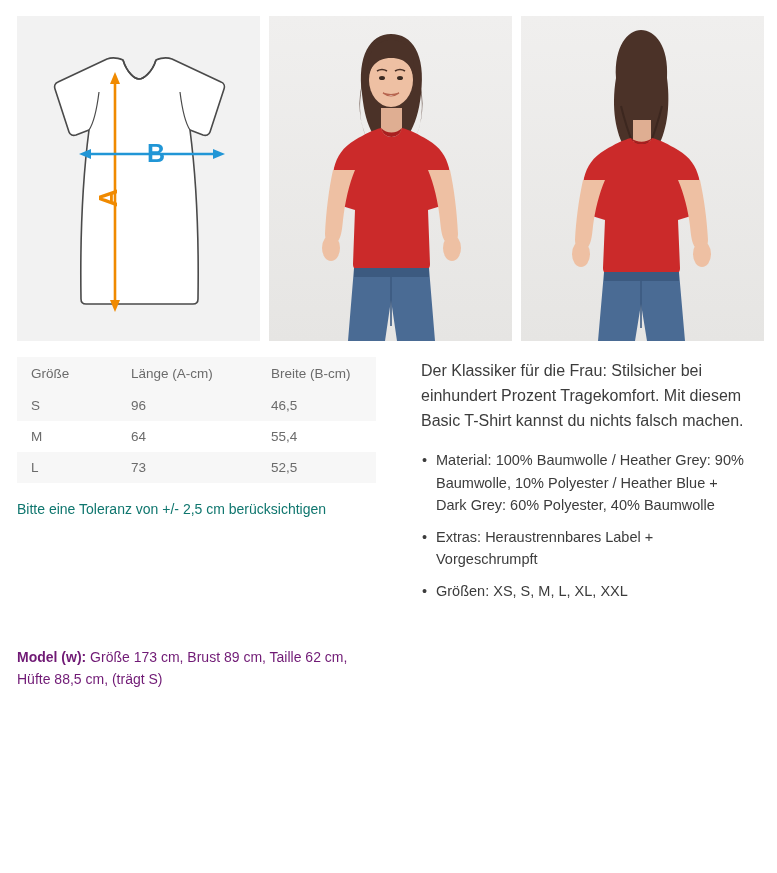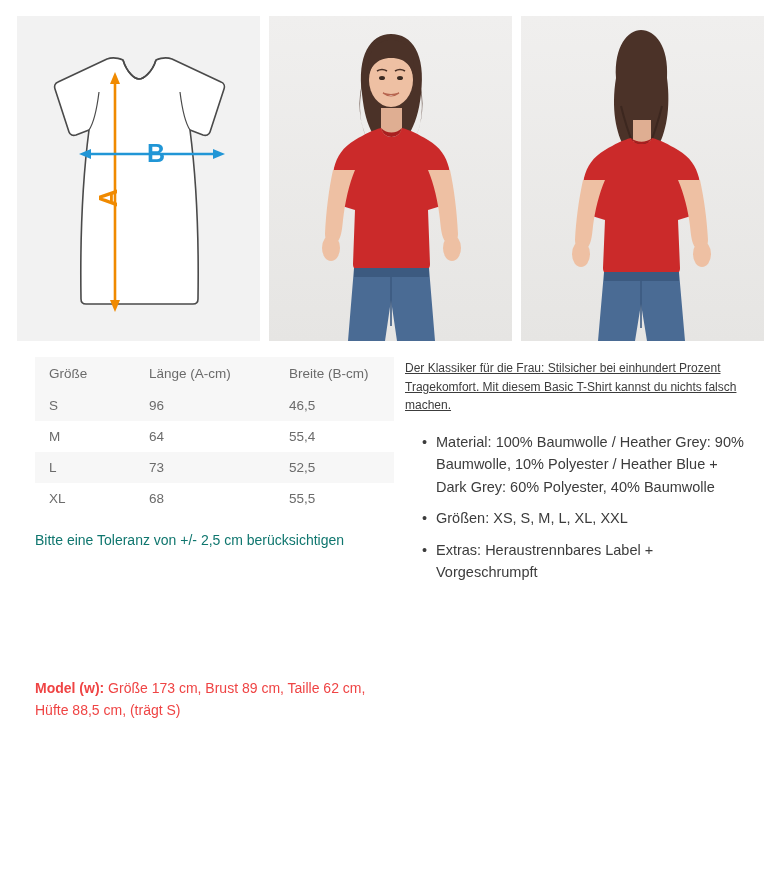--- a/index.html
+++ b/index.html
@@ -43,21 +43,21 @@
   .photo {
     background: #efefef;
   }
   .photo svg { display: block; }
 
   
   .content {
     display: flex;
     padding: 16px 17px 0 17px;
     box-sizing: border-box;
-    justify-content: flex-end;
+    gap: 18px;
   }
   .left-col {
     width: 370px;
     flex: 0 0 auto;
   }
   .right-col {
     width: 355px;
     flex: 0 0 auto;
     padding-top: 2px;
   }
@@ -90,34 +90,33 @@
   table.size-table col.c3 { width: 119px; }
 
   .tolerance {
     font-size: 14px;
     color: #0f766e;
     margin-top: 16px;
     line-height: 1.45;
   }
   .model-note {
     font-size: 14px;
-    color: #ef4444;
+    color: #701a75;
     margin-top: 128px;
     line-height: 1.55;
     width: 356px;
   }
   .model-note b { font-weight: bold; }
 
   
   .desc-intro {
-    font-size: 12px;
+    font-size: 16px;
     line-height: 1.55;
     color: #3c3c3c;
-    margin: 0 0 14px 0;
-    text-decoration: underline;
+    margin: 0 0 14px 16px;
   }
   ul.features {
     list-style: none;
     margin: 16px;
     padding: 0;
   }
   ul.features li {
     position: relative;
     padding-left: 15px;
     font-size: 14.5px;
@@ -264,36 +263,31 @@
         <tr>
           <td>M</td>
           <td>64</td>
           <td>55,4</td>
         </tr>
         <tr>
           <td>L</td>
           <td>73</td>
           <td>52,5</td>
         </tr>
-        <tr>
-          <td>XL</td>
-          <td>68</td>
-          <td>55,5</td>
-        </tr>
       </tbody>
     </table>
 
     <div class="tolerance">Bitte eine Toleranz von +/- 2,5 cm berücksichtigen</div>
 
     <div class="model-note">
       <b>Model (w):</b><span> Größe 173 cm, Brust 89 cm, Taille 62 cm, Hüfte 88,5 cm, (trägt S)</span>
     </div>
   </div>
 
   <div class="right-col">
     <p class="desc-intro">Der Klassiker für die Frau: Stilsicher bei einhundert Prozent Tragekomfort. Mit diesem Basic T-Shirt kannst du nichts falsch machen.</p>
     <ul class="features">
       <li>Material: 100% Baumwolle / Heather Grey: 90% Baumwolle, 10%  Polyester / Heather Blue + Dark Grey: 60% Polyester, 40% Baumwolle</li>
+      <li>Extras: Heraustrennbares Label + Vorgeschrumpft</li>
       <li>Größen: XS, S, M, L, XL, XXL</li>
-      <li>Extras: Heraustrennbares Label + Vorgeschrumpft</li>
     </ul>
   </div>
 </div>
 
 </body></html>

